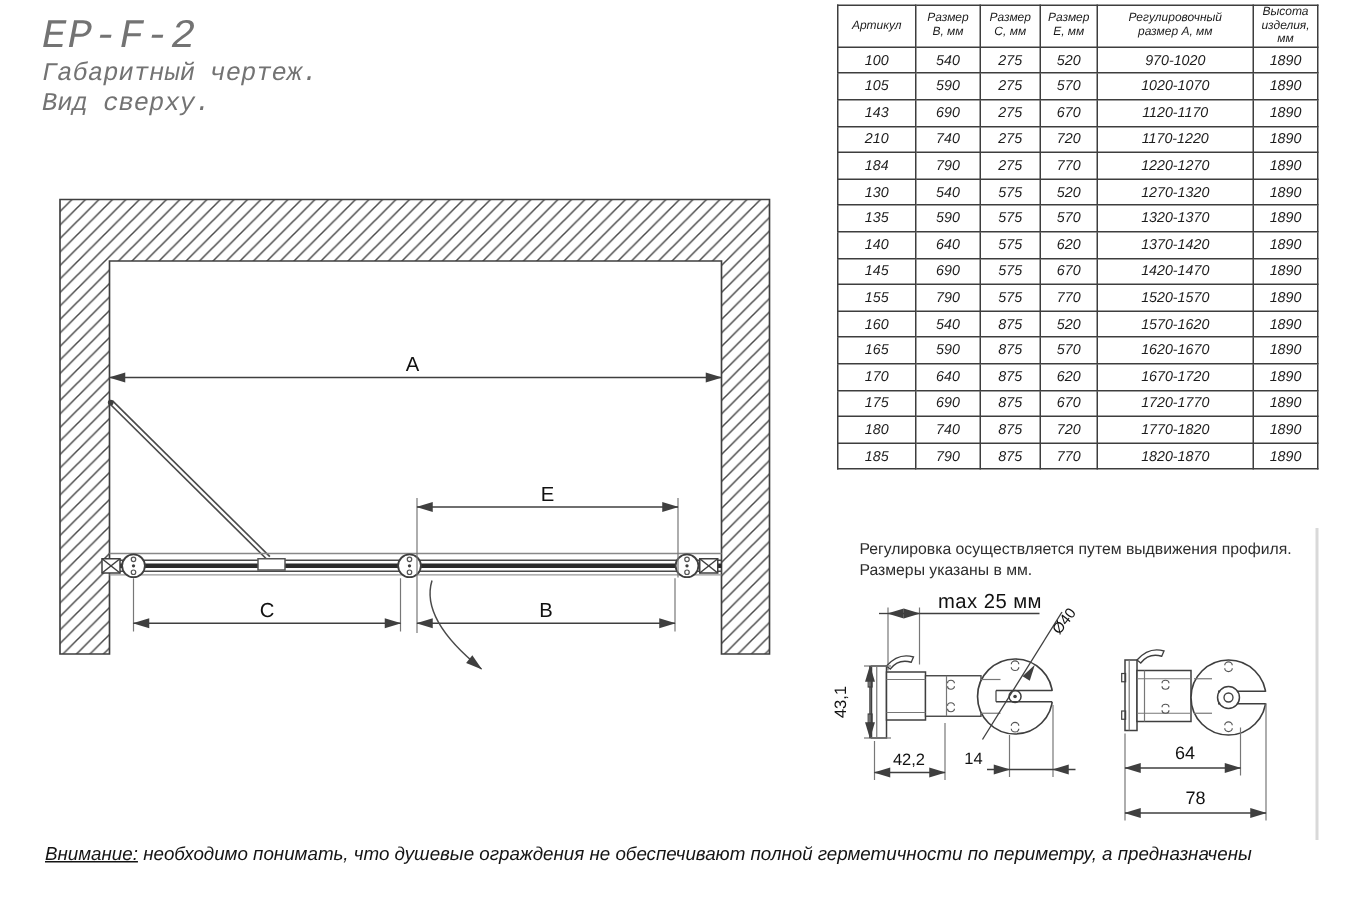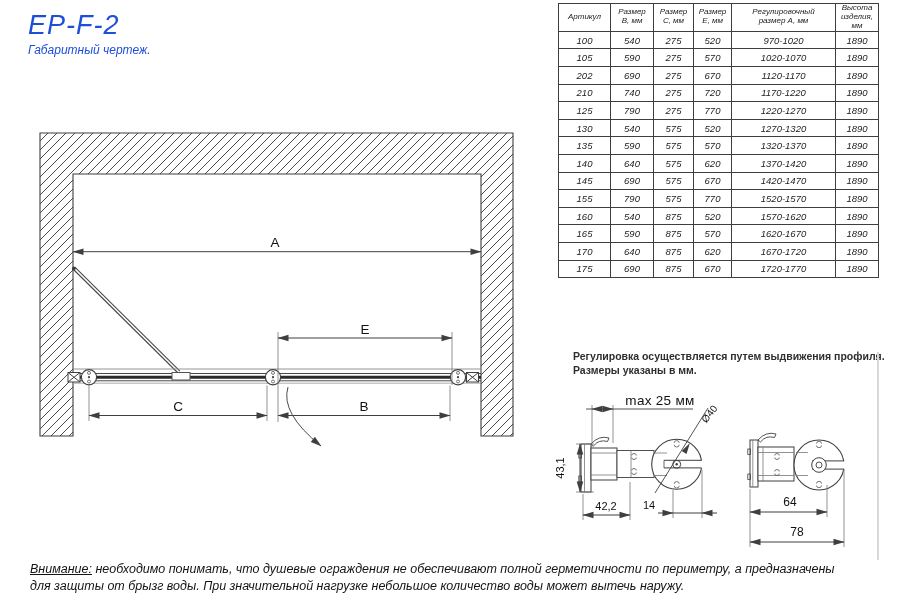--- a/index.html
+++ b/index.html
@@ -1,34 +1,34 @@
 <!DOCTYPE html>
 <html><head>
 <meta charset="utf-8">
 <style>
   html,body{margin:0;padding:0;}
   body{width:900px;height:600px;background:#fff;position:relative;overflow:hidden;
        font-family:"Liberation Sans",sans-serif;color:#1b1b1b;}
   .page{position:absolute;inset:0;background:#fff;}
 
   
-  .titleblock{position:absolute;left:28px;top:10px;font-style:italic;color:#1d4ed8;}
+  .titleblock{position:absolute;left:28px;top:10px;font-style:italic;color:#737373;font-family:Liberation Mono, monospace;}
   .titleblock .model{font-size:27px;line-height:30px;letter-spacing:1px;font-weight:normal;margin:0;}
-  .titleblock .sub{font-size:12px;line-height:20px;}
+  .titleblock .sub{font-size:17px;line-height:20px;}
 
   
   #spec-table{position:absolute;left:558px;top:3px;border-collapse:collapse;table-layout:fixed;
               border:1.5px solid #3a3a3a;font-style:italic;}
   #spec-table th,#spec-table td{border:1px solid #3e3e3e;text-align:center;vertical-align:middle;
               padding:0;color:#1c1c1c;overflow:hidden;}
   #spec-table th{font-weight:normal;font-size:8px;line-height:1.12;height:25px;white-space:pre-line;}
   #spec-table td{font-size:9.5px;height:16.6px;}
 
   
-  .notes{position:absolute;left:573px;top:349px;font-size:10.5px;line-height:14px;color:#2e2e2e;white-space:nowrap;font-weight:bold;}
+  .notes{position:absolute;left:573px;top:359px;font-size:10.5px;line-height:14px;color:#2e2e2e;white-space:nowrap;}
 
   
   .warning{position:absolute;left:30px;top:561px;font-style:italic;font-size:12.5px;
            line-height:16.5px;color:#141414;white-space:nowrap;}
   .warning .wlabel{text-decoration:underline;text-align:right;}
 
   
   svg{position:absolute;overflow:visible;}
   svg text{font-family:"Liberation Sans",sans-serif;fill:#111;font-style:normal;}
   .dim{font-size:13.5px;}
@@ -40,20 +40,21 @@
   .pageline{position:absolute;left:877px;top:352px;width:1.5px;height:208px;background:#d9d9d9;}
 </style>
 </head>
 <body>
 
 <div class="page">
 
   <div class="titleblock">
     <div class="model">EP-F-2</div>
     <div class="sub">Габаритный чертеж.</div>
+    <div class="sub">Вид сверху.</div>
   </div>
 
   <svg id="main-svg" style="left:25px;top:120px;" width="500" height="345" viewBox="0 0 500 345">
     <defs>
       <marker id="ar" viewBox="0 0 12 9" markerWidth="12" markerHeight="9" refX="11" refY="4.5" orient="auto-start-reverse" markerUnits="userSpaceOnUse">
         <path d="M0.5,1.2 L11.5,4.5 L0.5,7.8 Z" fill="#3f3f3f"></path>
       </marker>
       <pattern id="hatch" patternUnits="userSpaceOnUse" width="9" height="9">
         <path d="M0,9 L9,0 M-2.25,2.25 L2.25,-2.25 M6.75,11.25 L11.25,6.75" stroke="#4a4a4a" stroke-width="1"></path>
       </pattern>
@@ -172,37 +173,37 @@
         </tr>
         <tr>
           <td>105</td>
           <td>590</td>
           <td>275</td>
           <td>570</td>
           <td>1020-1070</td>
           <td>1890</td>
         </tr>
         <tr>
-          <td>202</td>
+          <td>143</td>
           <td>690</td>
           <td>275</td>
           <td>670</td>
           <td>1120-1170</td>
           <td>1890</td>
         </tr>
         <tr>
           <td>210</td>
           <td>740</td>
           <td>275</td>
           <td>720</td>
           <td>1170-1220</td>
           <td>1890</td>
         </tr>
         <tr>
-          <td>125</td>
+          <td>184</td>
           <td>790</td>
           <td>275</td>
           <td>770</td>
           <td>1220-1270</td>
           <td>1890</td>
         </tr>
         <tr>
           <td>130</td>
           <td>540</td>
           <td>575</td>
@@ -265,20 +266,36 @@
           <td>620</td>
           <td>1670-1720</td>
           <td>1890</td>
         </tr>
         <tr>
           <td>175</td>
           <td>690</td>
           <td>875</td>
           <td>670</td>
           <td>1720-1770</td>
+          <td>1890</td>
+        </tr>
+        <tr>
+          <td>180</td>
+          <td>740</td>
+          <td>875</td>
+          <td>720</td>
+          <td>1770-1820</td>
+          <td>1890</td>
+        </tr>
+        <tr>
+          <td>185</td>
+          <td>790</td>
+          <td>875</td>
+          <td>770</td>
+          <td>1820-1870</td>
           <td>1890</td>
         </tr>
       </tbody>
     </table>
 
   <div class="notes">
     <div>Регулировка осуществляется путем выдвижения профиля.</div>
     <div>Размеры указаны в мм.</div>
   </div>
 
@@ -400,16 +417,15 @@
         <line x1="200" y1="152" x2="294" y2="152" stroke-width="1" marker-start="url(#ar)" marker-end="url(#ar)"></line>
         <text class="dnum12" x="247" y="146" text-anchor="middle" stroke="none">78</text>
       </g>
     </g>
   </svg>
 
   <div class="pageline"></div>
 
   <div class="warning">
     <div><span class="wlabel">Внимание:</span><span> необходимо понимать, что душевые ограждения не обеспечивают полной герметичности по периметру, а предназначены</span></div>
-    <div>для защиты от брызг воды. При значительной нагрузке небольшое количество воды может вытечь наружу.</div>
   </div>
 
 </div>
 
 </body></html>

